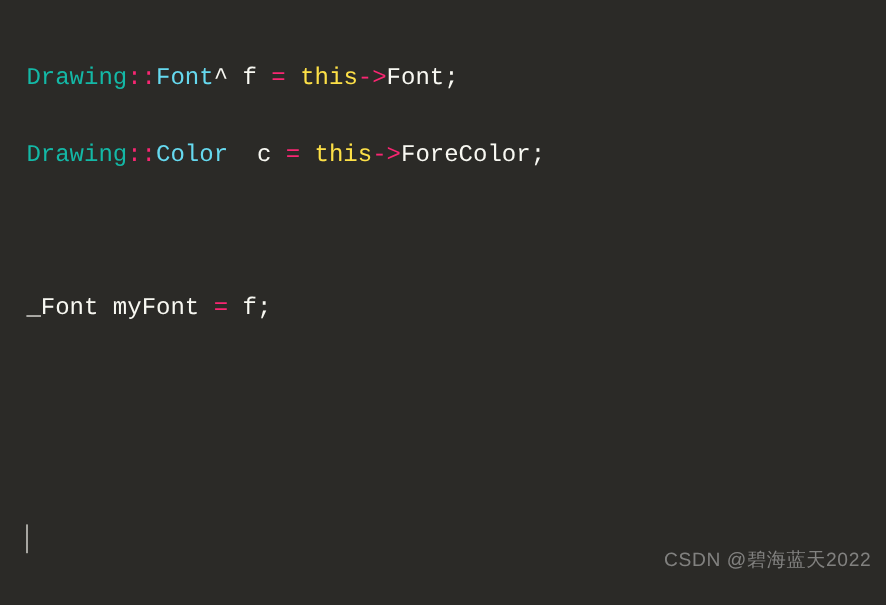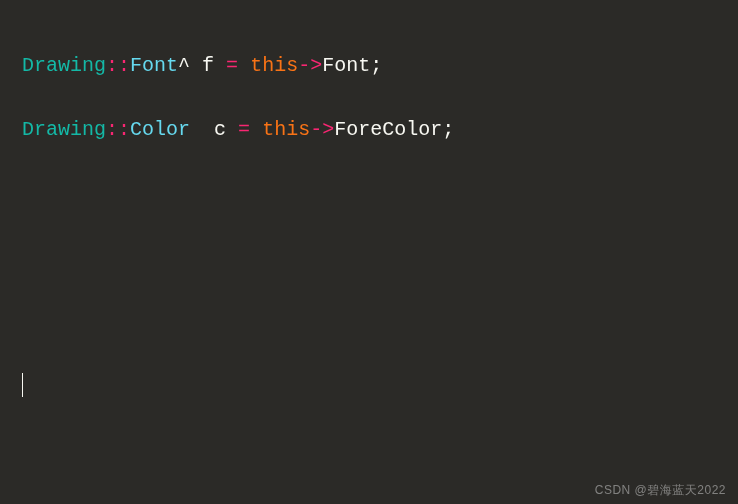--- a/index.html
+++ b/index.html
@@ -16,49 +16,50 @@
       overflow: hidden;
     }
     .code-area {
       white-space: pre;
       position: relative;
     }
     .line { display: block; min-height: 1.6em; }
     .tok-namespace { color: #14b8a6; }
     .tok-op { color: #f92672; }
     .tok-type { color: #66d9ef; }
-    .tok-keyword { color: #f97316; }
+    .tok-keyword { color: #fde047; }
     .tok-punct { color: #f8f8f2; }
     .tok-default { color: #f8f8f2; }
     .tok-hat { color: #f8f8f2; }
     .caret {
       display: inline-block;
       width: 1px;
       height: 1.2em;
       background: #f8f8f2;
       vertical-align: text-bottom;
       margin-left: 0;
     }
     .watermark {
       position: absolute;
       right: 12px;
-      bottom: 4px;
+      bottom: 23px;
       font-family: sans-serif;
-      font-size: 12px;
+      font-size: 16px;
       color: rgba(200,200,200,0.55);
       letter-spacing: 0.5px;
     }
   </style>
 </head>
 <body>
 
 <div class="code-area">
 <span class="line"><span class="tok-namespace">Drawing</span><span class="tok-op">::</span><span class="tok-type">Font</span><span class="tok-hat">^</span><span class="tok-default"> </span><span class="tok-default">f</span><span class="tok-default"> </span><span class="tok-op">=</span><span class="tok-default"> </span><span class="tok-keyword">this</span><span class="tok-op">-&gt;</span><span class="tok-default">Font</span><span class="tok-punct">;</span></span>
 <span class="line"><span class="tok-namespace">Drawing</span><span class="tok-op">::</span><span class="tok-type">Color</span><span class="tok-default">  </span><span class="tok-default">c</span><span class="tok-default"> </span><span class="tok-op">=</span><span class="tok-default"> </span><span class="tok-keyword">this</span><span class="tok-op">-&gt;</span><span class="tok-default">ForeColor</span><span class="tok-punct">;</span></span>
 <span class="line"> </span>
+<span class="line"><span class="tok-default">_Font</span><span class="tok-default"> </span><span class="tok-default">myFont</span><span class="tok-default"> </span><span class="tok-op">=</span><span class="tok-default"> </span><span class="tok-default">f</span><span class="tok-punct">;</span></span>
 <span class="line"> </span>
 <span class="line"> </span>
 <span class="line"><span class="caret"></span></span>
 
 
 
 
 </div>
 
 <div class="watermark">CSDN @碧海蓝天2022</div>

